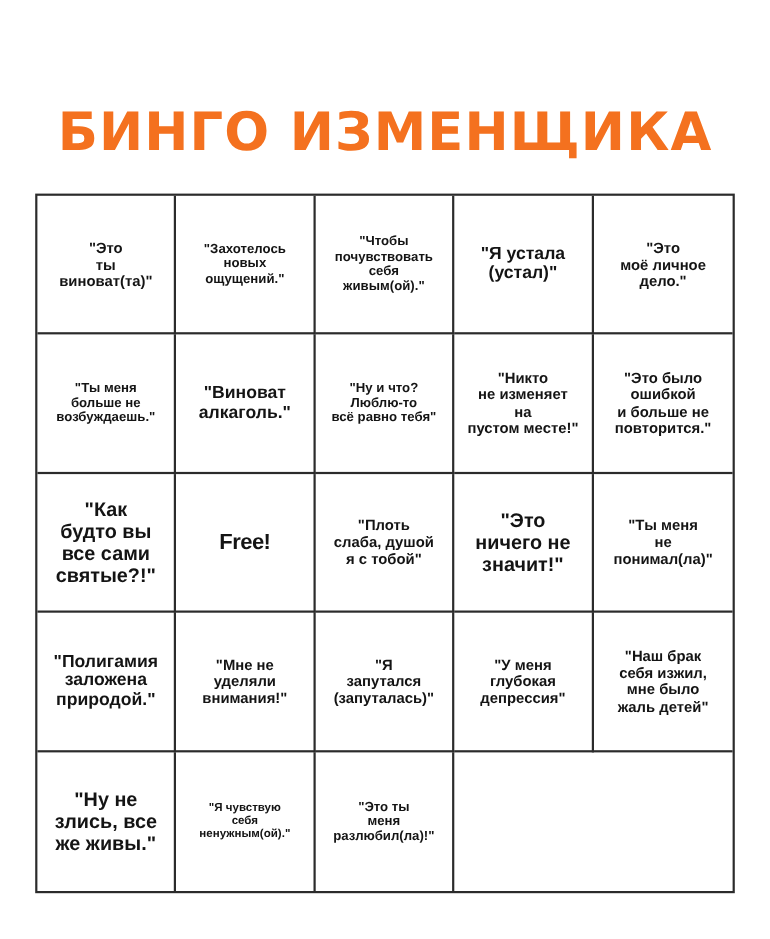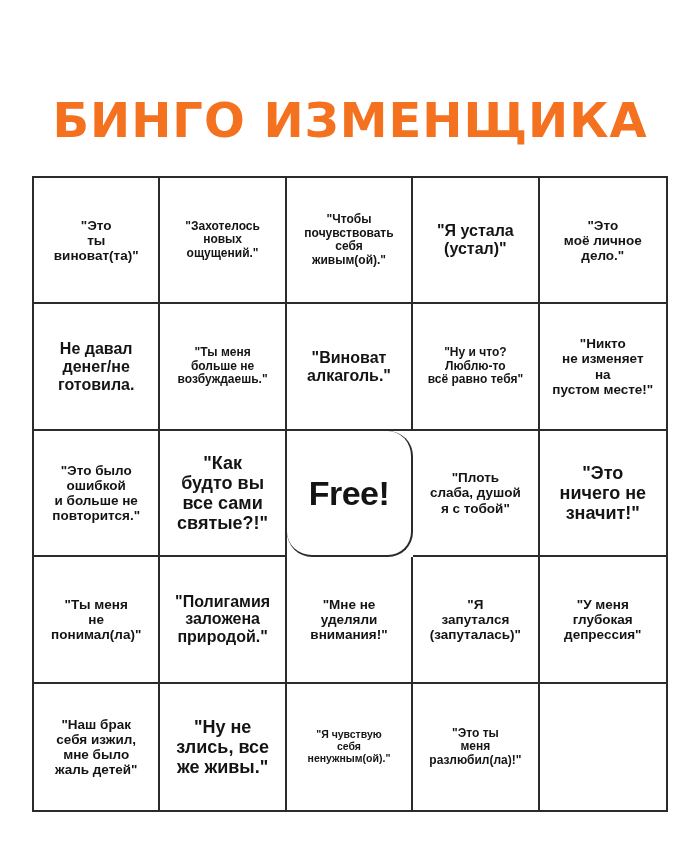--- a/index.html
+++ b/index.html
@@ -65,21 +65,21 @@
   }
   .cell:nth-child(5n) { border-right: none; }
   .cell:nth-child(n+21) { border-bottom: none; }
 
   
   .s-xs { font-size: 10.5px; }
   .s-sm { font-size: 12px; }
   .s-md { font-size: 13.5px; }
   .s-lg { font-size: 16px; }
   .s-xl { font-size: 18px; }
-  .s-free { font-size: 34px; letter-spacing: -0.5px; border-radius: 25px; }
+  .s-free { font-size: 20px; letter-spacing: -0.5px; }
 
   .cell span { display: block; white-space: pre-line; }
 </style>
 </head>
 <body>
 
 <div class="page">
   <div class="title">БИНГО ИЗМЕНЩИКА</div>
   <div class="card">
     <div class="cell s-md">
@@ -101,25 +101,20 @@
     <div class="cell s-lg">
         <span>"Я устала
 (устал)"</span>
       </div>
     <div class="cell s-md">
         <span>"Это
 моё личное
 дело."</span>
       </div>
 
-    <div class="cell s-lg">
-        <span>Не давал
-денег/не
-готовила.</span>
-      </div>
     <div class="cell s-sm">
         <span>"Ты меня
 больше не
 возбуждаешь."</span>
       </div>
     <div class="cell s-lg">
         <span>"Виноват
 алкаголь."</span>
       </div>
     <div class="cell s-sm">

